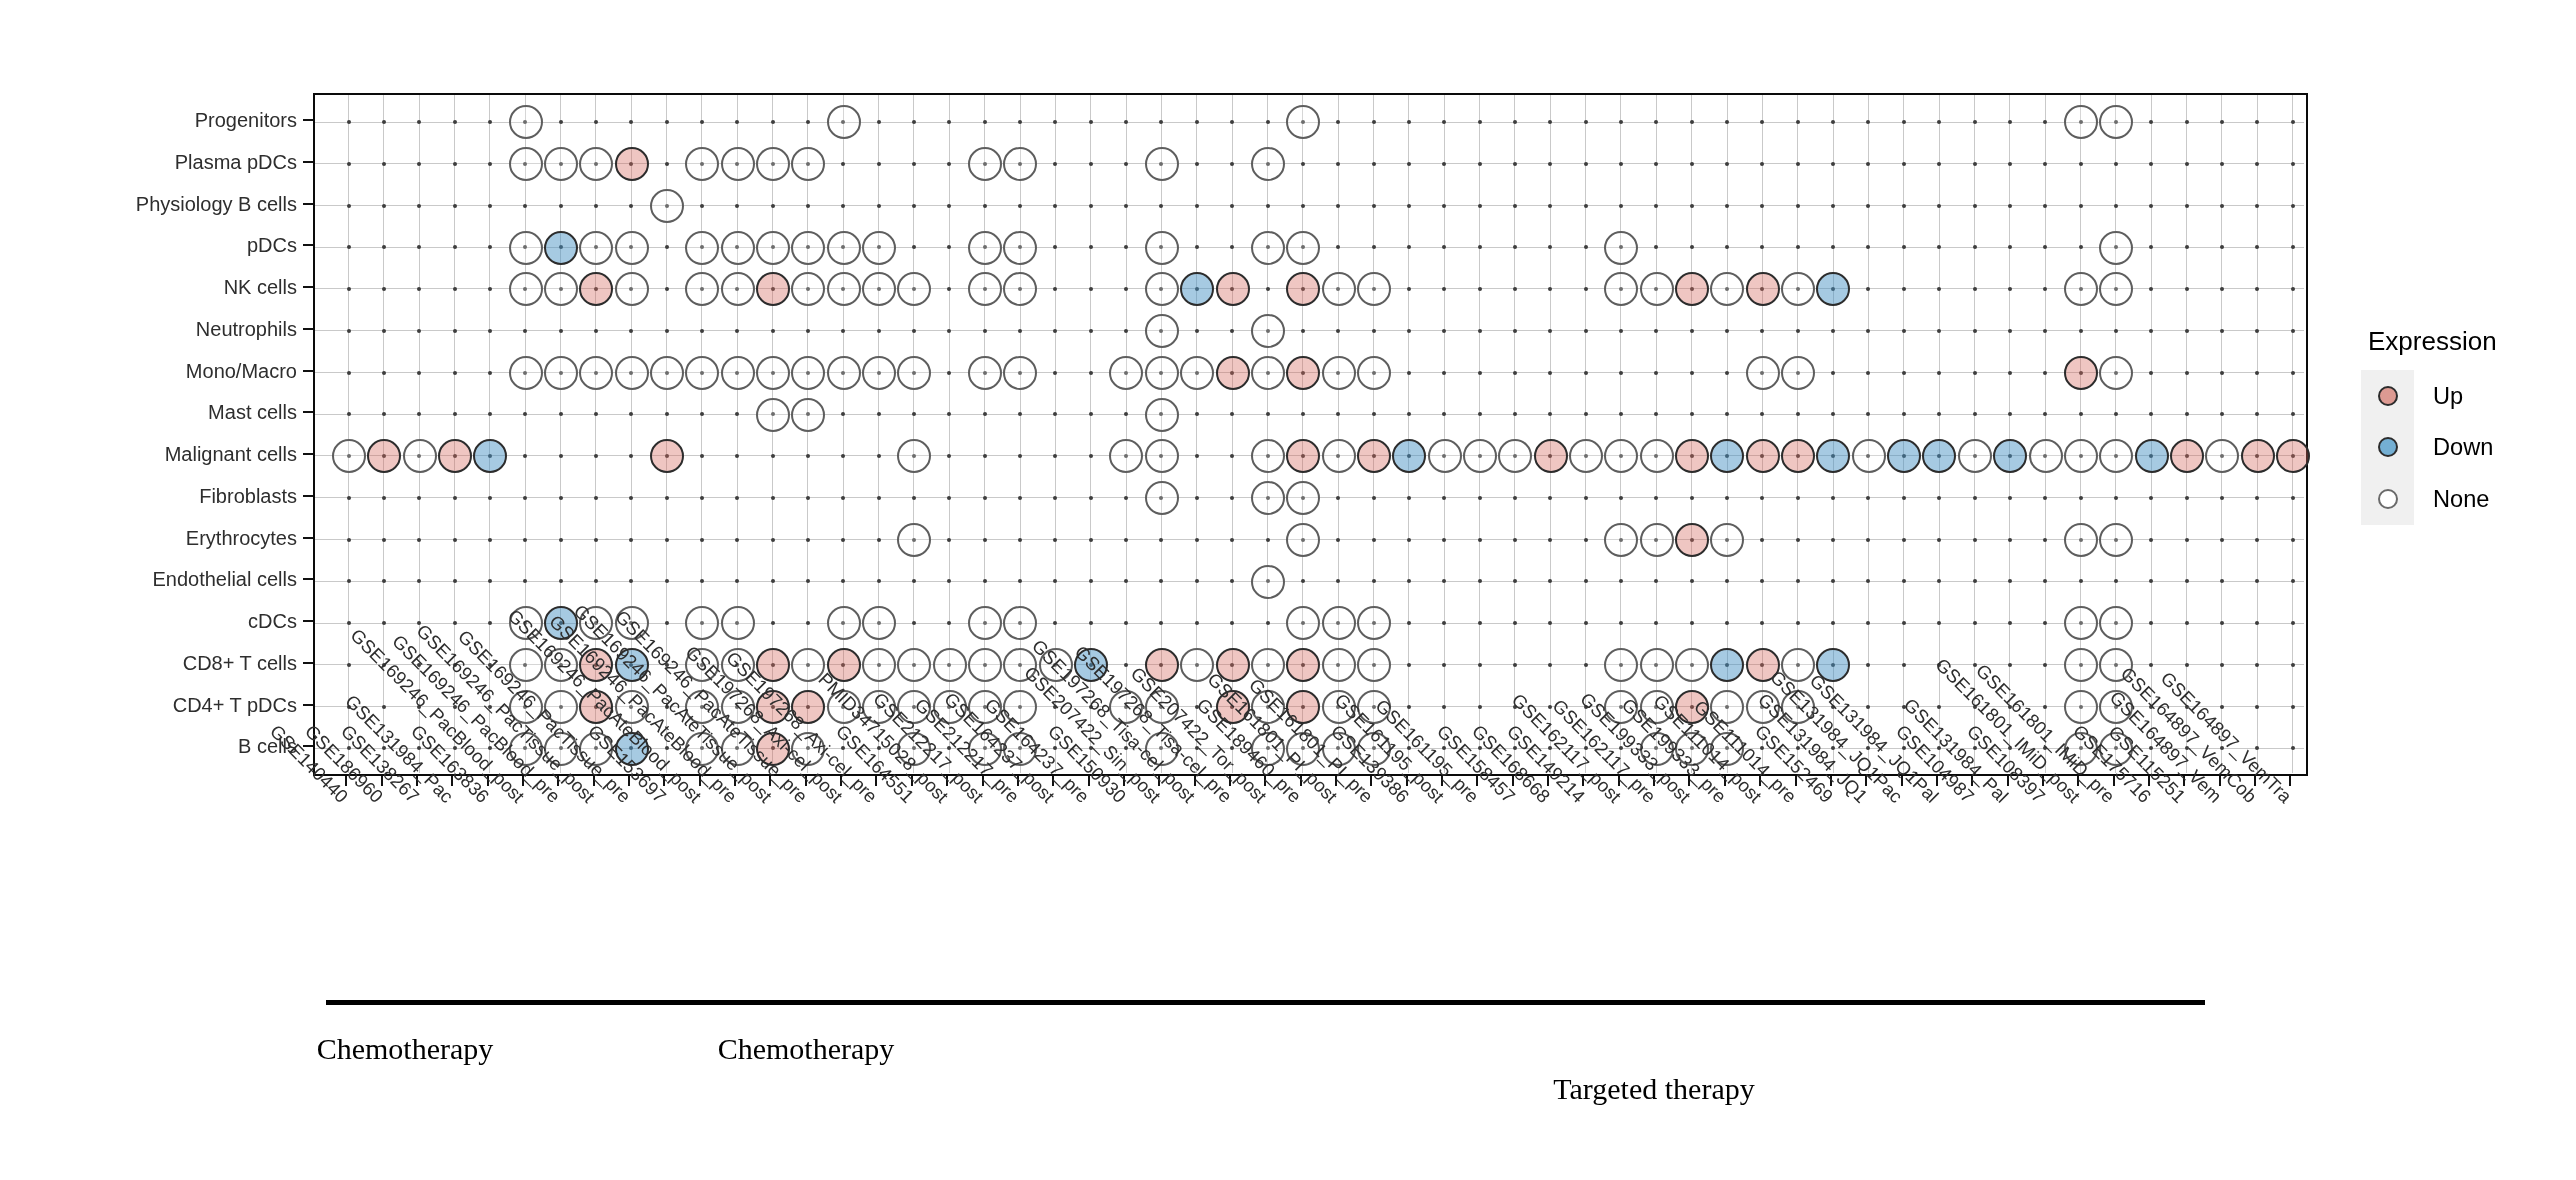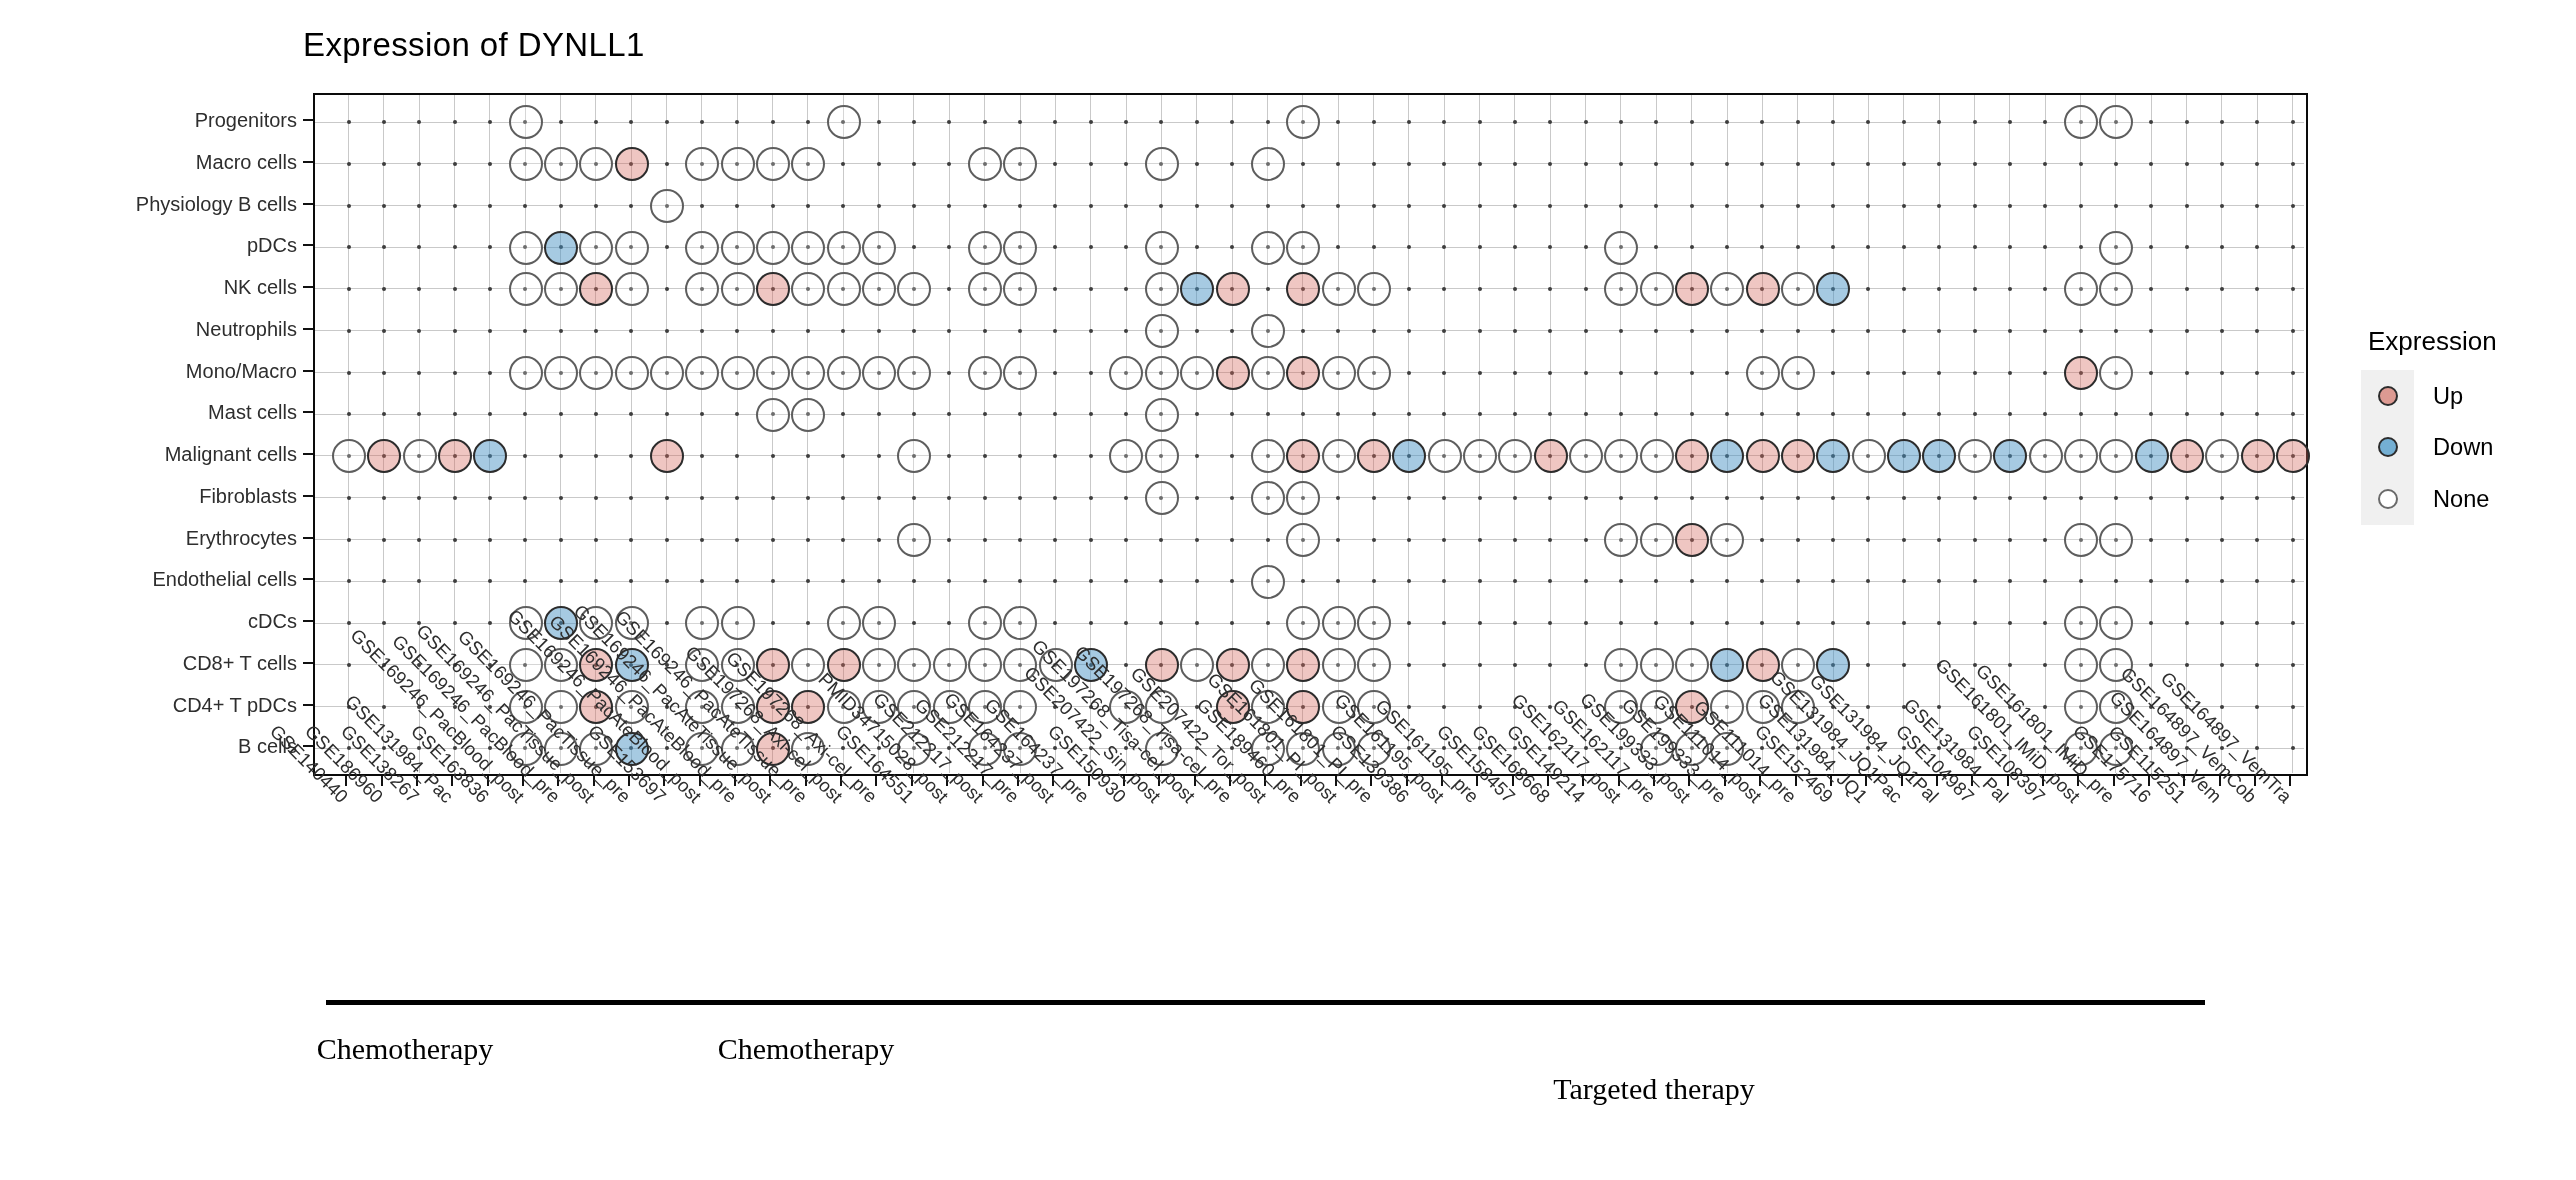--- a/index.html
+++ b/index.html
@@ -22,21 +22,20 @@
   .glab{position:absolute;font-family:"Liberation Serif","DejaVu Serif",serif;font-size:30px;color:#000;transform:translateX(-50%);white-space:nowrap;}
   #legend-title{position:absolute;left:2368px;top:326px;font-size:26px;color:#000;}
   .lkey{position:absolute;left:2361px;width:53px;height:52px;background:#f0f0f0;}
   .ldot{position:absolute;width:20px;height:20px;border-radius:50%;box-sizing:border-box;}
   .llab{position:absolute;left:2433px;font-size:23.6px;color:#000;line-height:52px;height:52px;}
 </style>
 </head>
 <body>
 
 <div id="figure">
-  <div id="title">Expression of DYNLL1</div>
   <div id="plot" style="left: 313px; top: 93px; width: 1995px; height: 683px;">
       <div class="vgrid" style="left: 33px; height: 678px;"></div>
       <div class="vgrid" style="left: 68px; height: 678px;"></div>
       <div class="vgrid" style="left: 104px; height: 678px;"></div>
       <div class="vgrid" style="left: 139px; height: 678px;"></div>
       <div class="vgrid" style="left: 174px; height: 678px;"></div>
       <div class="vgrid" style="left: 210px; height: 678px;"></div>
       <div class="vgrid" style="left: 245px; height: 678px;"></div>
       <div class="vgrid" style="left: 280px; height: 678px;"></div>
       <div class="vgrid" style="left: 316px; height: 678px;"></div>
@@ -1329,21 +1328,21 @@
     <div class="ytick" style="left: 303px; top: 411px;"></div>
     <div class="ytick" style="left: 303px; top: 453px;"></div>
     <div class="ytick" style="left: 303px; top: 495px;"></div>
     <div class="ytick" style="left: 303px; top: 537px;"></div>
     <div class="ytick" style="left: 303px; top: 578px;"></div>
     <div class="ytick" style="left: 303px; top: 620px;"></div>
     <div class="ytick" style="left: 303px; top: 662px;"></div>
     <div class="ytick" style="left: 303px; top: 704px;"></div>
     <div class="ytick" style="left: 303px; top: 745px;"></div>
     <div class="ylab" style="left: 39px; top: 110px;">Progenitors</div>
-    <div class="ylab" style="left: 39px; top: 152px;">Macro cells</div>
+    <div class="ylab" style="left: 39px; top: 152px;">Plasma pDCs</div>
     <div class="ylab" style="left: 39px; top: 194px;">Physiology B cells</div>
     <div class="ylab" style="left: 39px; top: 235px;">pDCs</div>
     <div class="ylab" style="left: 39px; top: 277px;">NK cells</div>
     <div class="ylab" style="left: 39px; top: 319px;">Neutrophils</div>
     <div class="ylab" style="left: 39px; top: 361px;">Mono/Macro</div>
     <div class="ylab" style="left: 39px; top: 402px;">Mast cells</div>
     <div class="ylab" style="left: 39px; top: 444px;">Malignant cells</div>
     <div class="ylab" style="left: 39px; top: 486px;">Fibroblasts</div>
     <div class="ylab" style="left: 39px; top: 528px;">Erythrocytes</div>
     <div class="ylab" style="left: 39px; top: 569px;">Endothelial cells</div>

